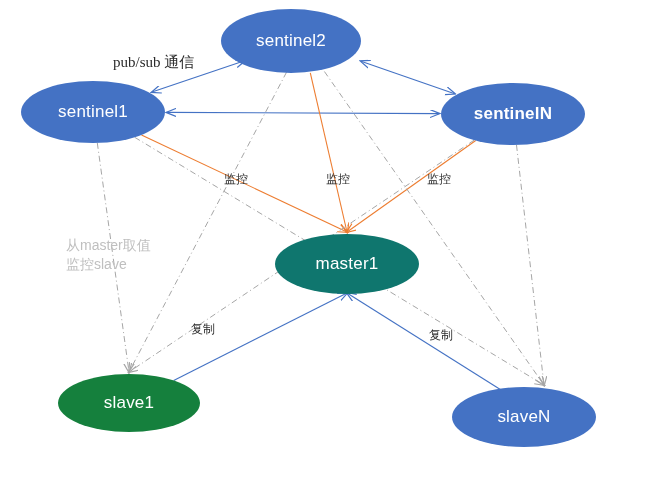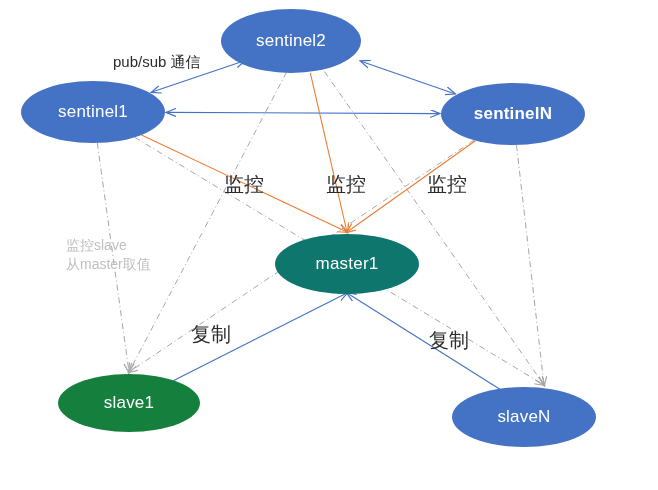--- a/index.html
+++ b/index.html
@@ -3,21 +3,21 @@
 <meta charset="utf-8">
 <style>
   html,body{margin:0;padding:0;background:#ffffff;}
   body{width:658px;height:490px;overflow:hidden;
        font-family:"Liberation Sans","DejaVu Sans",sans-serif;}
   #stage{position:relative;width:658px;height:490px;background:#ffffff;}
   svg#wires{position:absolute;left:0;top:0;width:658px;height:490px;}
   .node{position:absolute;display:flex;align-items:center;justify-content:center;
         border-radius:50%;color:#ffffff;font-size:17px;letter-spacing:.2px;
         background:#4472C4;}
-  .edge-label{position:absolute;color:#2b2b2b;font-size:20px;white-space:nowrap;
+  .edge-label{position:absolute;color:#2b2b2b;font-size:12px;white-space:nowrap;
               line-height:1.35;}
   .edge-label.muted{color:#BFBFBF;font-size:14px;}
   .edge-label.wide{font-size:15px;}
 </style>
 </head>
 <body>
 
 <div id="stage">
 
   <svg id="wires" viewBox="0 0 658 490" xmlns="http://www.w3.org/2000/svg">
@@ -67,35 +67,35 @@
         <span>master1</span>
       </div>
       <div class="node" style="left: 58px; top: 374px; width: 142px; height: 58px; background: #15803d; color: rgb(255, 255, 255);">
         <span>slave1</span>
       </div>
       <div class="node" style="left: 452px; top: 387px; width: 144px; height: 60px; background: rgb(68, 114, 196); color: rgb(255, 255, 255); align-items: center;">
         <span>slaveN</span>
       </div>
     </div>
   <div id="label-layer">
-      <div class="edge-label wide" style="left: 113px; top: 52px; color: rgb(43, 43, 43);">
+      <div class="edge-label wide" style="left: 113px; top: 52px; color: rgb(43, 43, 43); font-family: Liberation Serif, serif;">
         <div>pub/sub 通信</div>
       </div>
       <div class="edge-label" style="left: 224px; top: 171px; color: rgb(43, 43, 43);">
         <div>监控</div>
       </div>
       <div class="edge-label" style="left: 326px; top: 171px; color: rgb(43, 43, 43);">
         <div>监控</div>
       </div>
       <div class="edge-label" style="left: 427px; top: 171px; color: rgb(43, 43, 43);">
         <div>监控</div>
       </div>
       <div class="edge-label muted" style="left: 66px; top: 236px; color: rgb(191, 191, 191);">
+        <div>从master取值</div>
         <div>监控slave</div>
-        <div>从master取值</div>
       </div>
       <div class="edge-label" style="left: 191px; top: 321px; color: rgb(43, 43, 43);">
         <div>复制</div>
       </div>
       <div class="edge-label" style="left: 429px; top: 327px; color: rgb(43, 43, 43);">
         <div>复制</div>
       </div>
     </div>
 
 </div>

